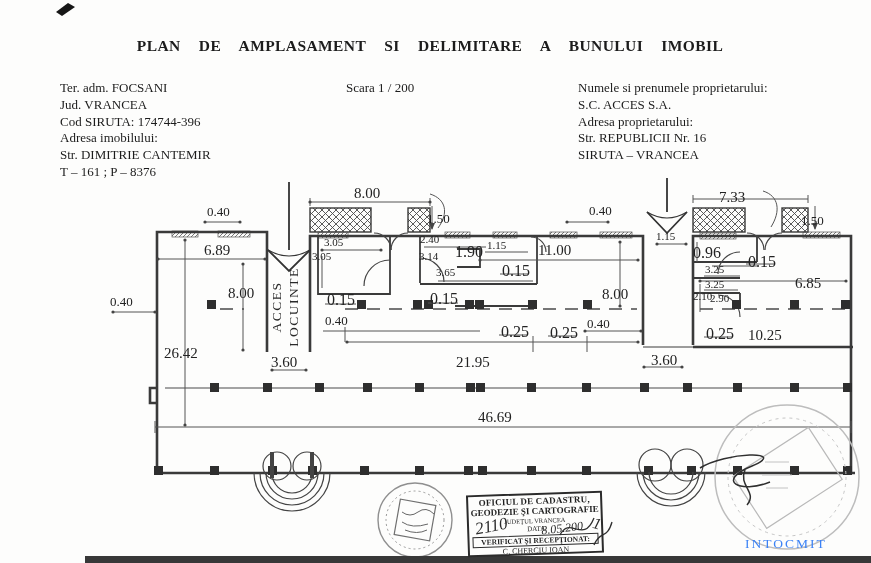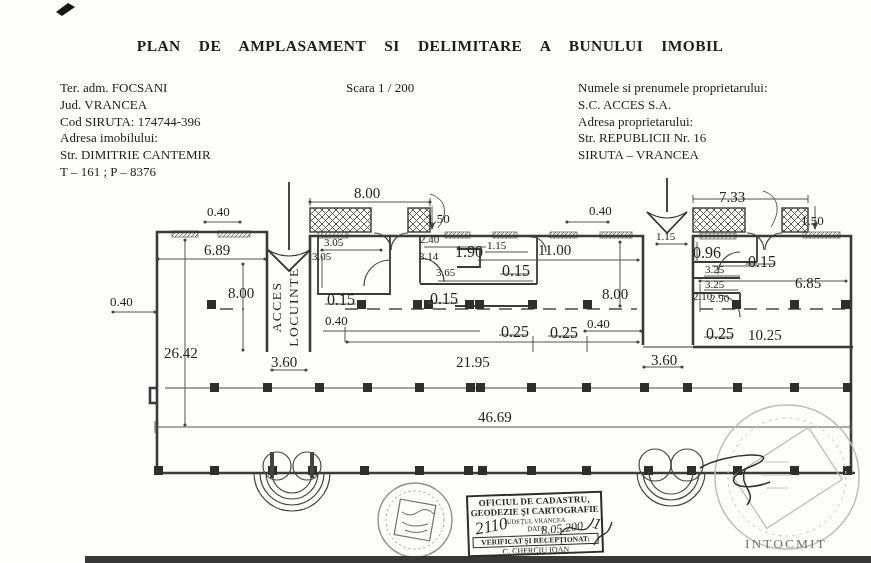--- a/index.html
+++ b/index.html
@@ -21,21 +21,21 @@
   .stamp .s3{font-size:6.5px;text-align:center;margin-top:1px;}
   .stamp .datarow{position:relative;height:10px;font-size:7px;}
   .stamp .datarow span{position:absolute;left:58px;top:1px;}
   .stamp .verif{border:1.5px solid #2b2b2b;margin:1px 3px 0 3px;font-size:7.5px;
                 font-weight:bold;text-align:center;}
   .stamp .nume{font-size:8px;text-align:center;}
   .hw{position:absolute;color:#2a2a2a;font-style:italic;}
   .hw1{left:6px;top:20px;font-size:17px;transform:rotate(-9deg);}
   .hw2{left:72px;top:27px;font-size:12px;transform:rotate(-5deg);}
   .hw3{left:124px;top:22px;font-size:16px;transform:rotate(18deg);}
-  .intocmit{font-size:13.5px;letter-spacing:2px;color:#737373;}
+  .intocmit{font-size:13.5px;letter-spacing:2px;color:#3b82f6;}
 </style>
 </head>
 <body>
 
 <div id="page">
 
   <svg width="871" height="563" viewBox="0 0 871 563">
     <defs>
       <pattern id="xh" width="7" height="7" patternUnits="userSpaceOnUse">
         <path d="M0,7 L7,0 M0,0 L7,7" stroke="#4a4a4a" stroke-width="0.9"></path>

